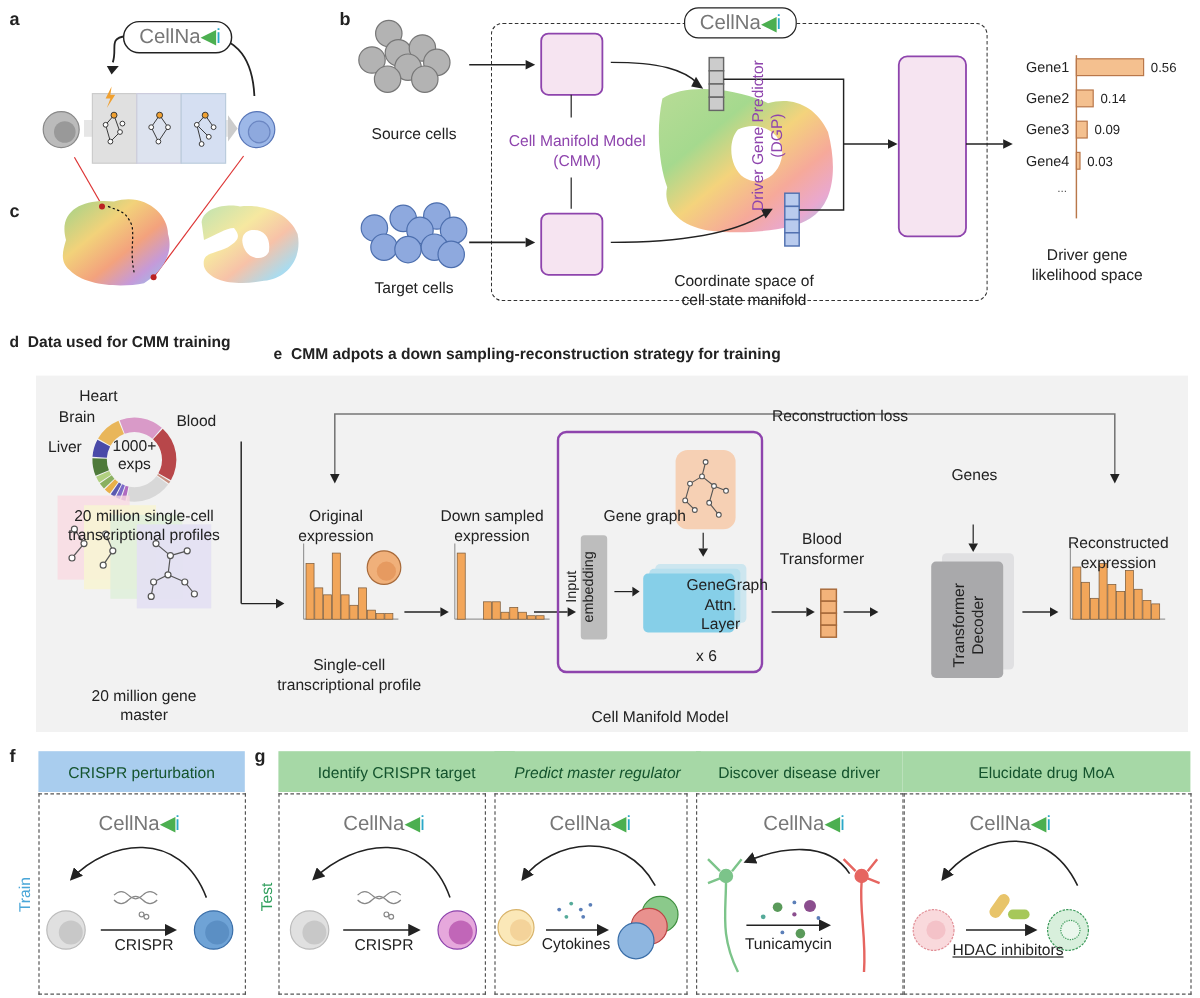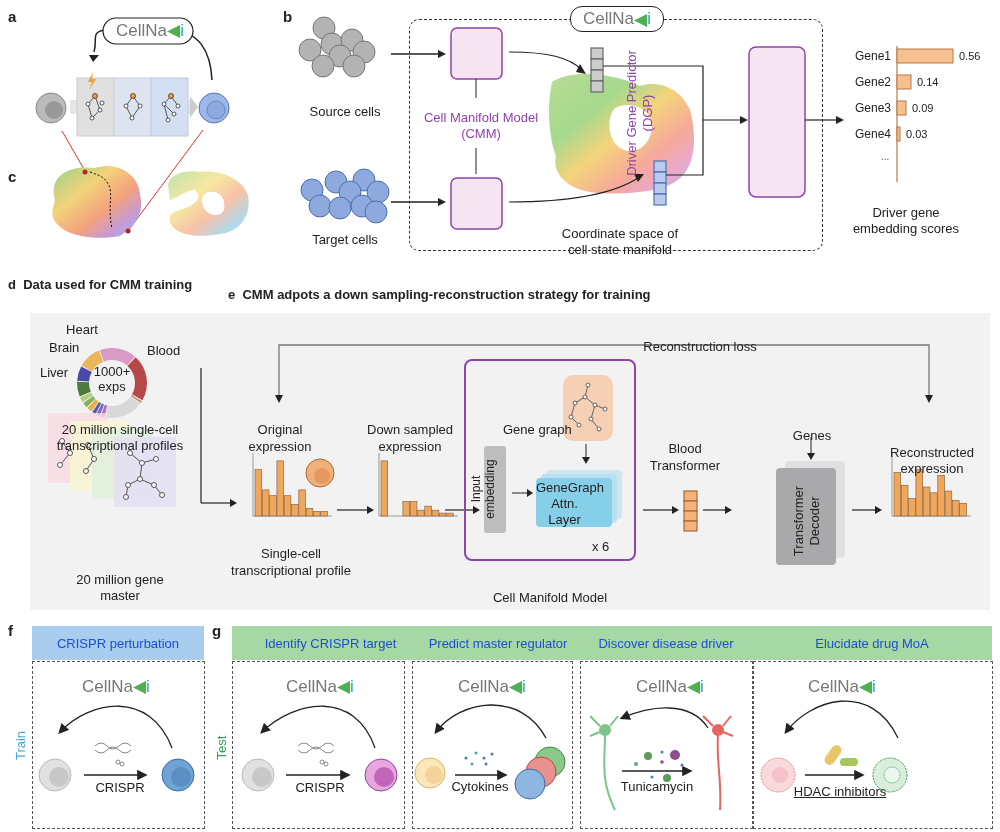--- a/index.html
+++ b/index.html
@@ -3,21 +3,21 @@
 <meta charset="utf-8">
 <style>
   html,body{margin:0;padding:0;background:#fff;}
   body{width:1000px;height:832px;position:relative;overflow:hidden;font-family:"Liberation Sans",sans-serif;color:#222;}
   .abs{position:absolute;}
   .plabel{position:absolute;font-weight:bold;font-size:15px;font-family:"Liberation Sans",sans-serif;}
   .t13{font-size:13px;}
   .t12{font-size:12px;}
   .center{text-align:center;}
   svg text{font-family:"Liberation Sans",sans-serif;}
-  .panel-head{position:absolute;height:34px;display:flex;align-items:center;justify-content:center;font-size:13px;color:#1d4ed8;}
+  .panel-head{position:absolute;height:34px;display:flex;align-items:center;justify-content:center;font-size:13px;color:#14532d;}
   .panel-box{position:absolute;border:1px dashed #555;background:#fff;}
   .logo{font-family:"Liberation Sans",sans-serif;color:#777;font-size:17px;}
 </style>
 </head>
 <body>
 
 <div class="plabel" style="left:8px;top:8px;">a</div>
 <div class="plabel" style="left:283px;top:8px;">b</div>
 <div class="plabel" style="left:8px;top:168px;">c</div>
 
@@ -220,21 +220,21 @@
 <div class="abs t13 center" style="left:545px;top:210px;width:150px;line-height:16px;margin-top:16px;">
     <div>Coordinate space of</div>
     <div>cell state manifold</div>
   </div>
 <div class="abs t13 center" style="left:699px;top:113px;width:150px;line-height:16px;color:#8e44ad;transform-origin:0 0;transform:rotate(-90deg) translate(-75px,-75px);">
     <div>Driver Gene Predictor</div>
     <div>(DGP)</div>
   </div>
 <div class="abs t13 center" style="left:846px;top:205px;width:120px;line-height:16px;">
     <div>Driver gene</div>
-    <div>embedding scores</div>
+    <div>likelihood space</div>
   </div>
 
 <div class="plabel" style="left:8px;top:277px;font-size:13px;text-align:center;"><span>d</span>&nbsp; <span>Data used for CMM training</span></div>
 <div class="plabel" style="left:228px;top:287px;font-size:13px;"><span>e</span>&nbsp; <span>CMM adpots a down sampling-reconstruction strategy for training</span></div>
 
 <div class="abs" style="left:30px;top:313px;width:960px;height:297px;background:#f2f2f2;"></div>
 
 <svg class="abs" style="left:30px;top:313px" width="190" height="297">
   <g id="donut" transform="translate(82,70)">
       <path d="M-30.310889132455355,-17.499999999999996 A35,35 0 0 1 -13.282556539880755,-32.381687599087094 L-8.728537154778781,-21.27939470797152 A23,23 0 0 0 -19.91858428704209,-11.499999999999998Z" fill="#e9b65a"></path>
@@ -419,51 +419,51 @@
   </div>
 <div class="abs t13 center" style="left:360px;top:421px;width:100px;line-height:17px;">
     <div>Down sampled</div>
     <div>expression</div>
   </div>
 <div class="abs t13" style="left:503px;top:422px;">Gene graph</div>
 <div class="abs t12 center" style="left:440px;top:475px;width:86px;line-height:14px;transform:rotate(-90deg);">
     <div>Input</div>
     <div>embedding</div>
   </div>
-<div class="abs t13 center" style="left:536px;top:480px;width:57px;line-height:16px;">
+<div class="abs t13 center" style="left:536px;top:480px;width:57px;line-height:16px;padding-left:36px;">
     <div>GeneGraph</div>
     <div>Attn. Layer</div>
   </div>
-<div class="abs t13" style="left:592px;top:539px;">x 6</div>
+<div class="abs t13" style="left:580px;top:539px;">x 6</div>
 <div class="abs t13 center" style="left:465px;top:590px;width:170px;">Cell Manifold Model</div>
 <div class="abs t13 center" style="left:645px;top:440px;width:80px;line-height:17px;">
     <div>Blood</div>
     <div>Transformer</div>
   </div>
-<div class="abs t13 center" style="left:782px;top:428px;width:60px;">Genes</div>
+<div class="abs t13 center" style="left:782px;top:388px;width:60px;">Genes</div>
 <div class="abs t13 center" style="left:762px;top:505px;width:90px;line-height:16px;color:#222;transform:rotate(-90deg);">
     <div>Transformer</div>
     <div>Decoder</div>
   </div>
 <div class="abs t13 center" style="left:882px;top:445px;width:100px;line-height:16px;">
     <div>Reconstructed</div>
     <div>expression</div>
   </div>
 
 <div class="plabel" style="left:8px;top:622px;">f</div>
 <div class="panel-head" style="left:32px;top:626px;width:172px;background:#a9cdee;">CRISPR perturbation</div>
 <div class="panel-box" style="left:32px;top:661px;width:171px;height:166px;"></div>
 <div class="abs t13" style="left:6px;top:738px;color:#4aa6d8;transform:rotate(-90deg);">Train</div>
 
 <div class="plabel" style="left:212px;top:622px;">g</div>
 <div class="abs t13" style="left:210px;top:740px;color:#2e9e5b;transform:rotate(-90deg);">Test</div>
 
 <div class="panel-head" style="left:232px;top:626px;width:197px;background:#a6d8a6;">Identify CRISPR target</div>
 <div class="panel-box" style="left:232px;top:661px;width:171px;height:166px;"></div>
-<div class="panel-head" style="left:412px;top:626px;width:172px;background:#a6d8a6;">Predict master regulator</div>
+<div class="panel-head" style="left:412px;top:626px;width:172px;background:#a6d8a6;font-style:italic;">Predict master regulator</div>
 <div class="panel-box" style="left:412px;top:661px;width:159px;height:166px;"></div>
 <div class="panel-head" style="left:580px;top:626px;width:172px;background:#a6d8a6;">Discover disease driver</div>
 <div class="panel-box" style="left:580px;top:661px;width:171px;height:166px;"></div>
 <div class="panel-head" style="left:752px;top:626px;width:240px;background:#a6d8a6;">Elucidate drug MoA</div>
 <div class="panel-box" style="left:753px;top:661px;width:238px;height:166px;"></div>
 
 <div class="abs logo" style="left:82px;top:676px;"><span>CellNa</span><span style="color:#4caf50">◀</span><span style="color:#2aa8c8">i</span></div>
 <div class="abs logo" style="left:286px;top:676px;"><span>CellNa</span><span style="color:#4caf50">◀</span><span style="color:#2aa8c8">i</span></div>
 <div class="abs logo" style="left:458px;top:676px;"><span>CellNa</span><span style="color:#4caf50">◀</span><span style="color:#2aa8c8">i</span></div>
 <div class="abs logo" style="left:636px;top:676px;"><span>CellNa</span><span style="color:#4caf50">◀</span><span style="color:#2aa8c8">i</span></div>

